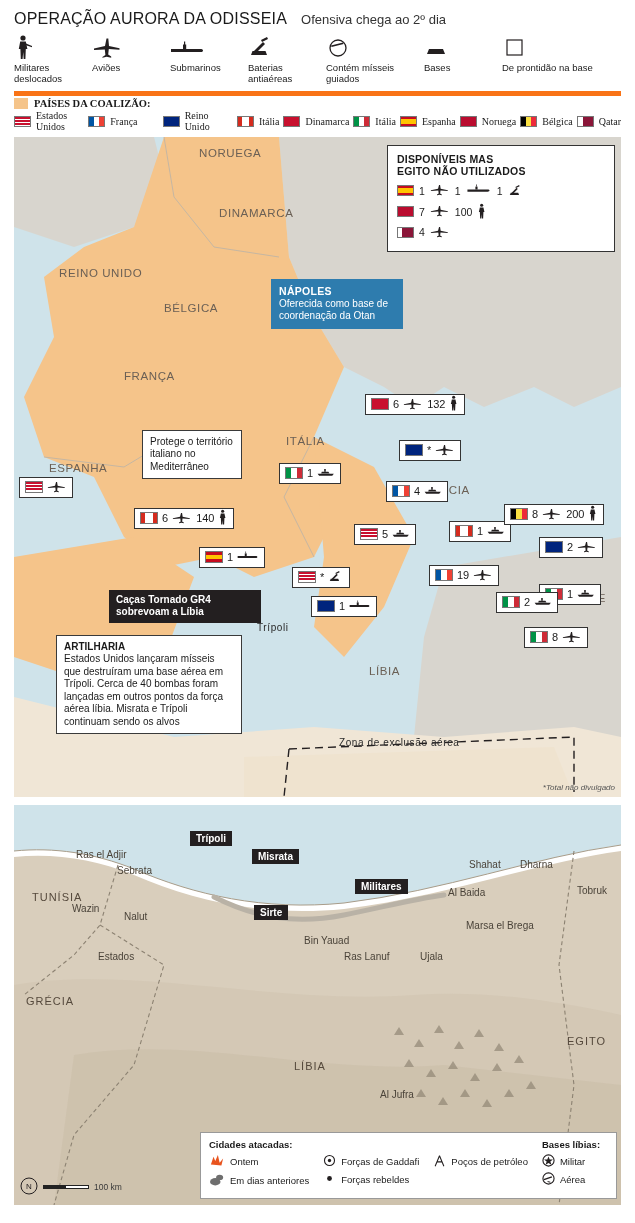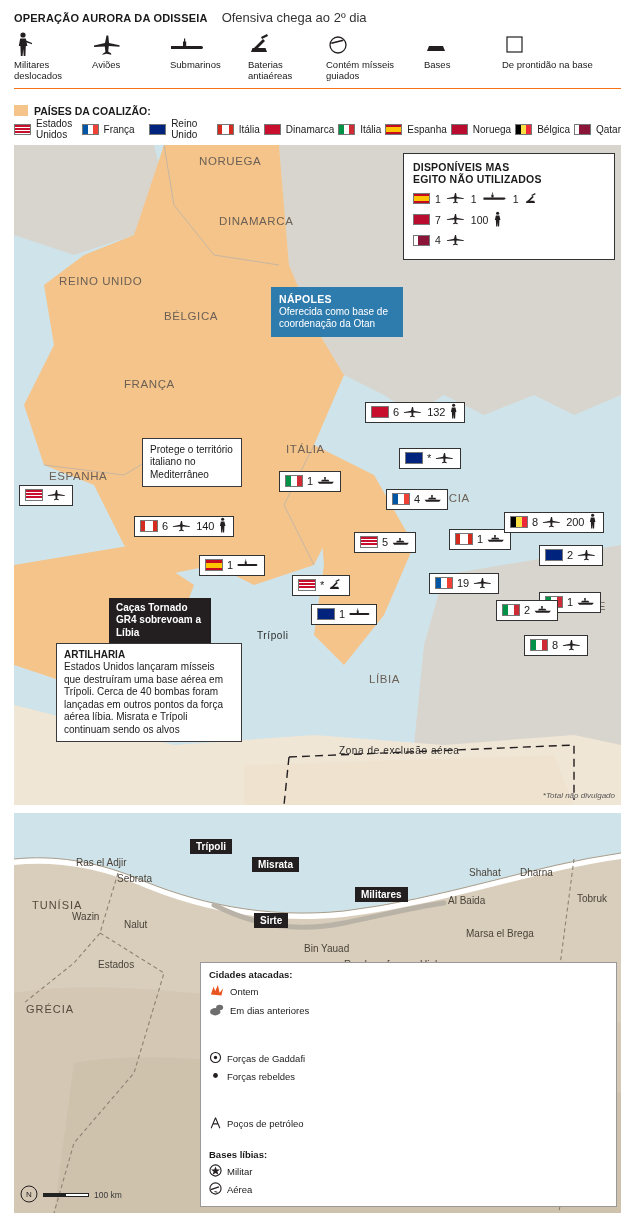--- a/index.html
+++ b/index.html
@@ -9,37 +9,38 @@
     background: #ffffff;
     font-family: "Liberation Sans", sans-serif;
     color: #1a1a1a;
     position: relative;
     overflow: hidden;
   }
   .page { position:relative; width:635px; height:1223px; }
 
   
   .header { padding: 10px 14px 2px 14px; display:flex; align-items:baseline; gap:14px; }
-  .title { font-size: 11px; font-weight: bold; letter-spacing:.2px; }
+  .title { font-size: 16px; font-weight: normal; letter-spacing:.2px; }
   .subtitle { font-size: 13px; color:#333; }
 
   
   .legend-icons {
     display:flex; padding: 4px 14px 0 14px; gap: 0;
   }
   .legend-icon-item { width: 78px; }
   .legend-icon-item.wide { width: 98px; }
   .legend-icon-glyph { height: 26px; display:flex; align-items:flex-end; }
   .legend-icon-label { font-size: 9.5px; line-height: 1.15; margin-top:3px; }
 
   
   .coalition {
     margin: 6px 14px 0 14px;
-    border-top: 1px solid #f97316;
-    padding-top: 16px;
+    border-top: 5px solid #f97316;
+    padding-top: 2px;
+    font-family: Liberation Serif, serif;
   }
   .coal-title { display:flex; align-items:center; gap:6px; font-size:10.5px; font-weight:bold; }
   .coal-swatch { width:14px; height:11px; background:#F5C48A; display:inline-block; }
   .coal-grid {
     margin-top:5px;
     display:grid;
     grid-template-columns: repeat(3, 1fr);
     grid-auto-rows: 15px;
     grid-auto-flow: column;
     column-gap: 4px;
@@ -72,21 +73,21 @@
   
   .chip {
     position:absolute; background:#fff; border:1px solid #333;
     height:21px; display:flex; align-items:center; gap:4px;
     padding: 0 5px; font-size:10.5px; white-space:nowrap;
   }
   .chip .flag { height:12px; width:18px; }
   .chip .num { font-size:11px; }
 
   .avail {
-    position:absolute; right:6px; top:8px; width:212px;
+    position:absolute; right:6px; top:8px; width:228px;
     background:#fff; border:1px solid #333; padding:7px 9px;
   }
   .avail h4 { margin:0 0 6px 0; font-size:10.5px; letter-spacing:.2px; }
   .avail .row { display:flex; align-items:center; gap:5px; margin-bottom:4px; font-size:10.5px; }
 
   .footnote { position:absolute; right:6px; bottom:5px; font-size:8px; color:#555; font-style:italic; }
 
   
   .map2 {
     position:relative;
@@ -97,21 +98,21 @@
   }
   .m2label { position:absolute; font-size:10px; color:#4a4339; }
   .m2label.country { font-size:11px; letter-spacing:1px; color:#55493c; }
   .citybox {
     position:absolute; background:#231f20; color:#fff; font-size:10px;
     font-weight:bold; padding:2px 6px; white-space:nowrap;
   }
   .legend2 {
     position:absolute; left:186px; bottom:6px; right:4px;
     background:#fff; border:1px solid #999; padding:6px 8px;
-    display:flex; gap:14px; font-size:9.5px;flex-direction:column;
+    display:flex; gap:14px; font-size:9.5px;
   }
   .legend2 .col h5 { margin:0 0 4px 0; font-size:9.5px; }
   .legend2 .ln { display:flex; align-items:center; gap:5px; margin-bottom:3px; }
 
   .scale { position:absolute; left:6px; bottom:8px; font-size:8.5px; color:#3a3a3a; display:flex; align-items:center; gap:5px;}
   .scalebar { width:46px; height:4px; background:linear-gradient(to right,#222 0 50%,#fff 50% 100%); border:1px solid #222; }
 </style>
 </head>
 <body>
 
@@ -352,21 +353,21 @@
 
     <div class="callout blue" style="left:257px;top:142px;width:132px">
       <b>NÁPOLES</b>
       <span>Oferecida como base de coordenação da Otan</span>
     </div>
 
     <div class="callout" style="left:128px;top:293px;width:100px">
       <span>Protege o território italiano no Mediterrâneo</span>
     </div>
 
-    <div class="callout black" style="left:95px;top:453px;width:102px">
+    <div class="callout black" style="left:95px;top:453px;width:152px">
       <span>Caças Tornado GR4 sobrevoam a Líbia</span>
     </div>
 
     <div class="callout" style="left:42px;top:498px;width:186px">
       <span class="ttl">ARTILHARIA</span>
       <span>Estados Unidos lançaram mísseis que destruíram uma base aérea em Trípoli. Cerca de 40 bombas foram lançadas em outros pontos da força aérea líbia. Misrata e Trípoli continuam sendo os alvos</span>
     </div>
 
     <div class="chip" style="left:5px;top:340px">
       <span class="flag" style="background:repeating-linear-gradient(to bottom,#c8102e 0 1.6px,#fff 1.6px 3.2px);"></span>

